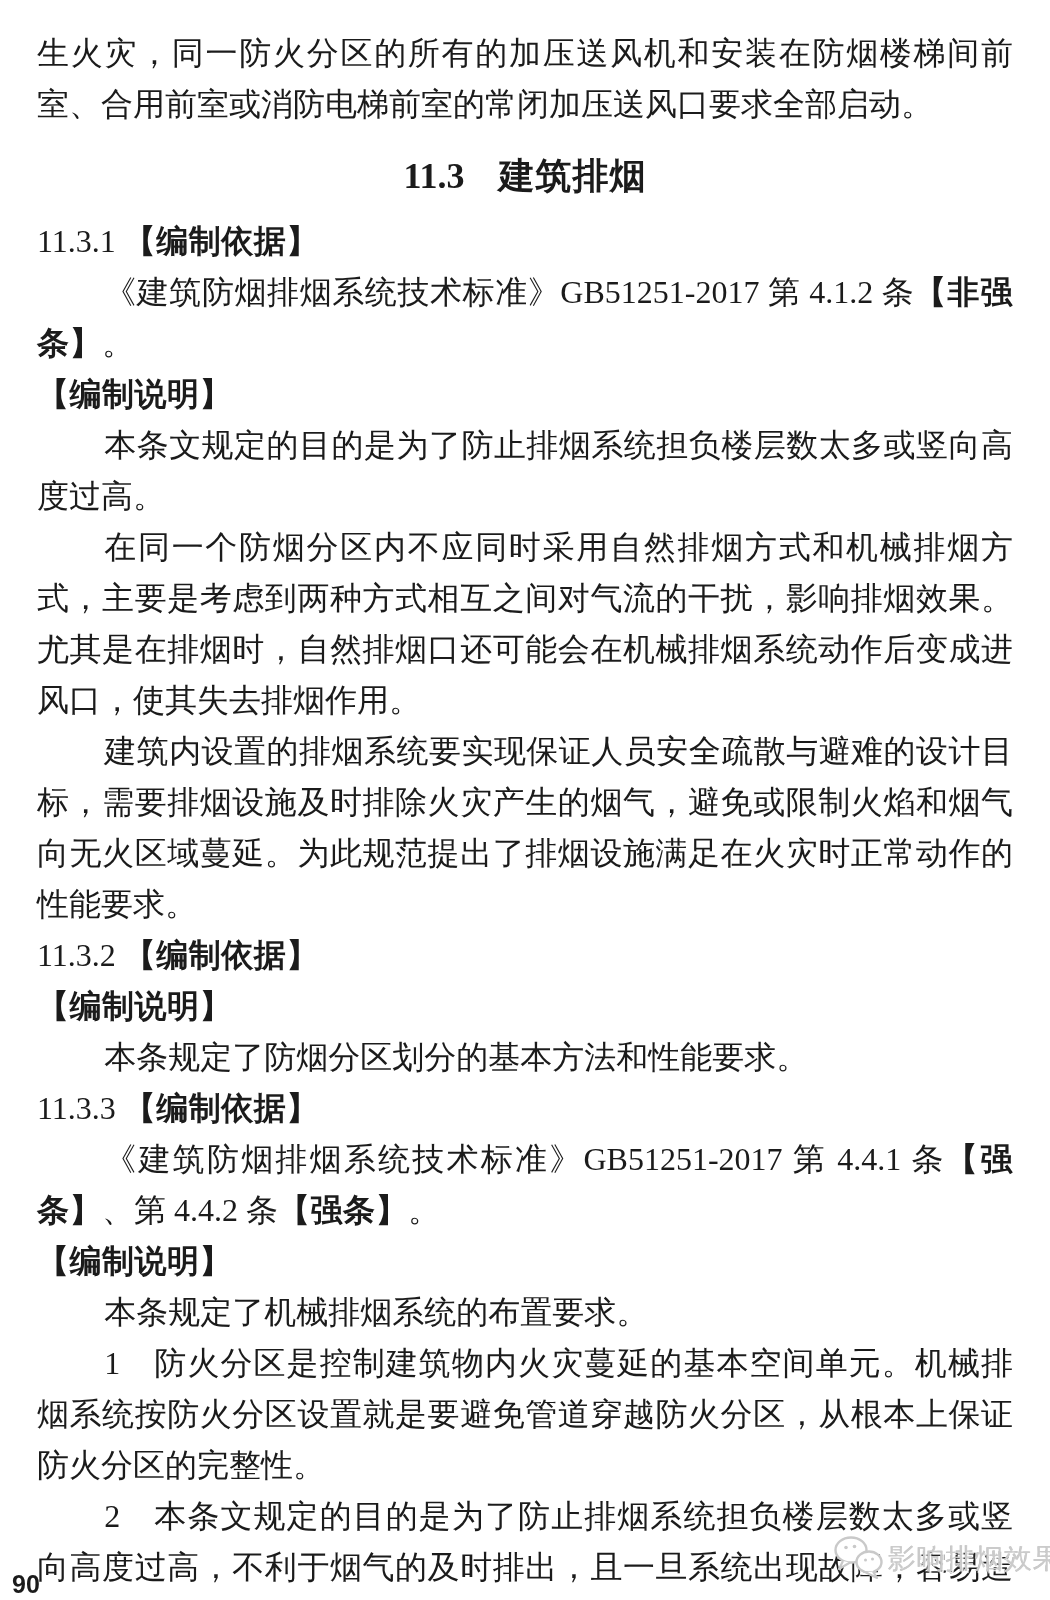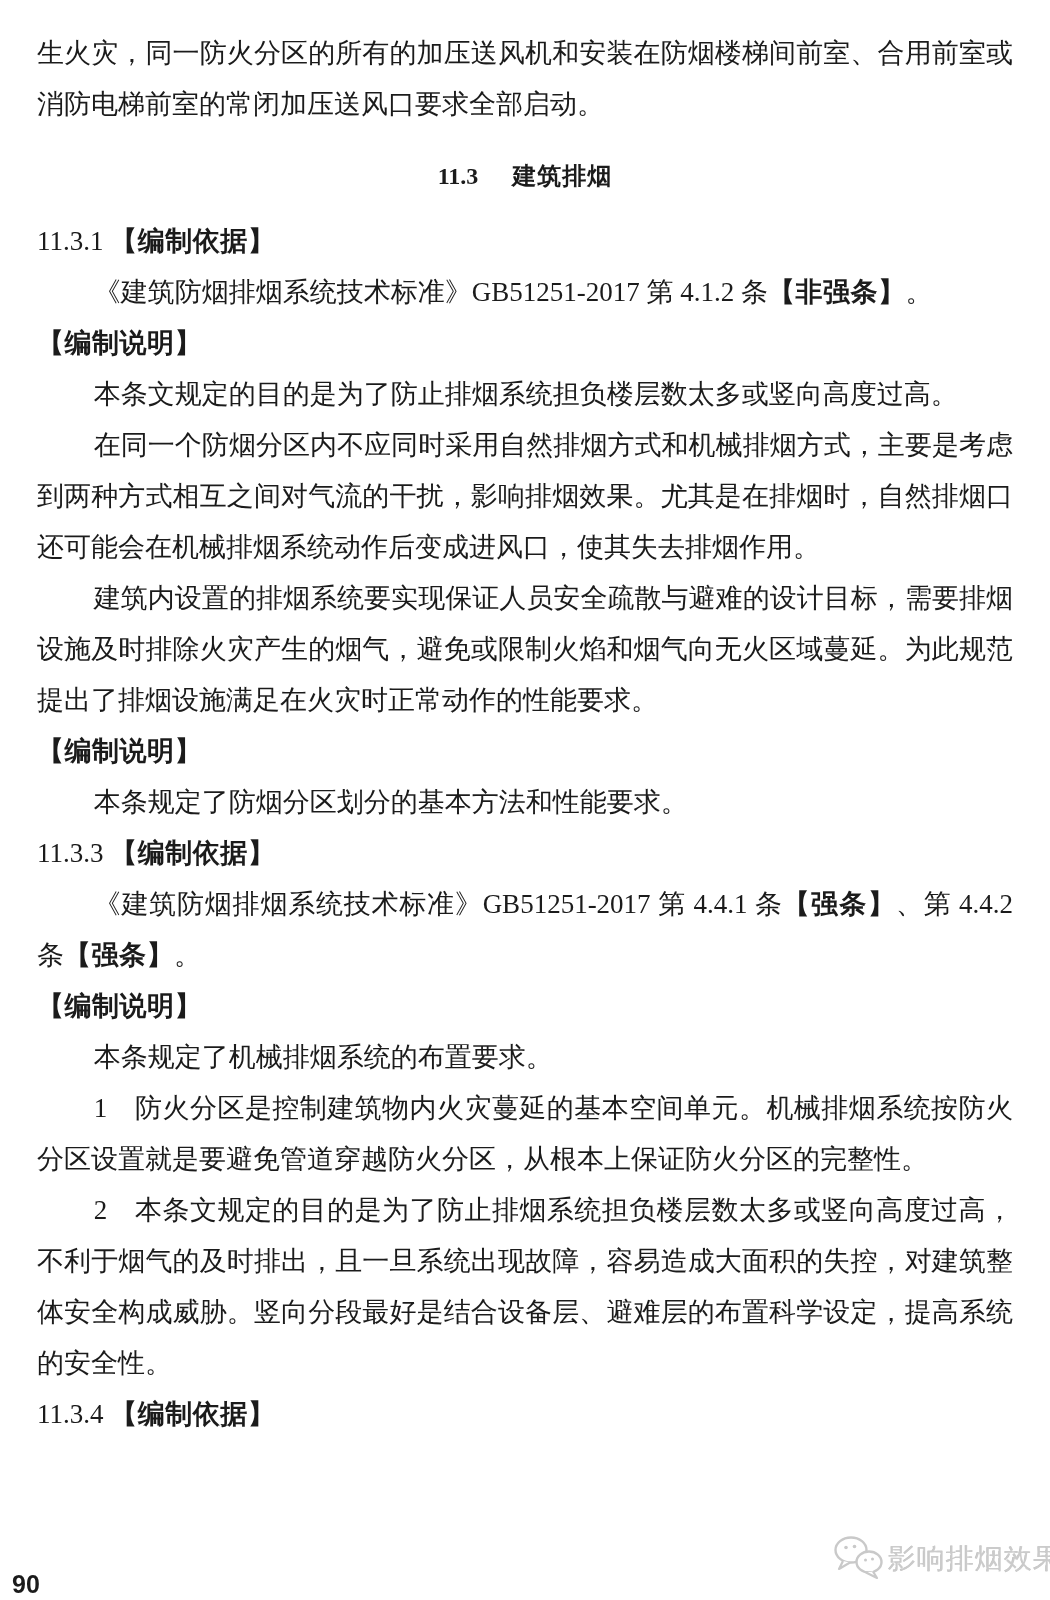--- a/index.html
+++ b/index.html
@@ -13,30 +13,30 @@
     overflow: hidden;
   }
   .content {
     position: absolute;
     left: 37px;
     top: 28px;
     width: 976px;
   }
   .content p {
     margin: 0;
-    font-size: 27px;
+    font-size: 32px;
     line-height: 51px;
     text-align: justify;
   }
   .content p.indent { text-indent: 2.1em; }
   .content p.flush  { text-indent: 0; }
   .content b { font-weight: bold; letter-spacing: 0.5px; margin-top: 31px; }
   h1.heading {
     margin: 26px 0 20px 0;
-    font-size: 24px;
+    font-size: 36px;
     line-height: 40px;
     font-weight: bold;
     text-align: center;
     letter-spacing: 1px;
   }
   h1.heading .sec-num { margin-right: 34px; letter-spacing: 0; }
   .watermark {
     position: absolute;
     left: 831px;
     top: 1534px;
@@ -76,20 +76,21 @@
     <h1 class="heading">
       <span class="sec-num">11.3</span><span>建筑排烟</span>
     </h1>
 
     <p class="flush">11.3.1 <b>【编制依据】</b></p>
     <p class="indent">《建筑防烟排烟系统技术标准》GB51251-2017 第 4.1.2 条<b>【非强条】</b>。</p>
     <p class="flush"><b>【编制说明】</b></p>
     <p class="indent">本条文规定的目的是为了防止排烟系统担负楼层数太多或竖向高度过高。</p>
     <p class="indent">在同一个防烟分区内不应同时采用自然排烟方式和机械排烟方式，主要是考虑到两种方式相互之间对气流的干扰，影响排烟效果。尤其是在排烟时，自然排烟口还可能会在机械排烟系统动作后变成进风口，使其失去排烟作用。</p>
     <p class="indent">建筑内设置的排烟系统要实现保证人员安全疏散与避难的设计目标，需要排烟设施及时排除火灾产生的烟气，避免或限制火焰和烟气向无火区域蔓延。为此规范提出了排烟设施满足在火灾时正常动作的性能要求。</p>
+    <p class="flush">11.3.2 <b>【编制依据】</b></p>
     <p class="flush"><b>【编制说明】</b></p>
     <p class="indent">本条规定了防烟分区划分的基本方法和性能要求。</p>
     <p class="flush">11.3.3 <b>【编制依据】</b></p>
     <p class="indent">《建筑防烟排烟系统技术标准》GB51251-2017 第 4.4.1 条<b>【强条】</b>、第 4.4.2 条<b>【强条】</b>。</p>
     <p class="flush"><b>【编制说明】</b></p>
     <p class="indent">本条规定了机械排烟系统的布置要求。</p>
     <p class="indent">1　防火分区是控制建筑物内火灾蔓延的基本空间单元。机械排烟系统按防火分区设置就是要避免管道穿越防火分区，从根本上保证防火分区的完整性。</p>
     <p class="indent">2　本条文规定的目的是为了防止排烟系统担负楼层数太多或竖向高度过高，不利于烟气的及时排出，且一旦系统出现故障，容易造成大面积的失控，对建筑整体安全构成威胁。竖向分段最好是结合设备层、避难层的布置科学设定，提高系统的安全性。</p>
     <p class="flush">11.3.4 <b>【编制依据】</b></p>
   </div>

